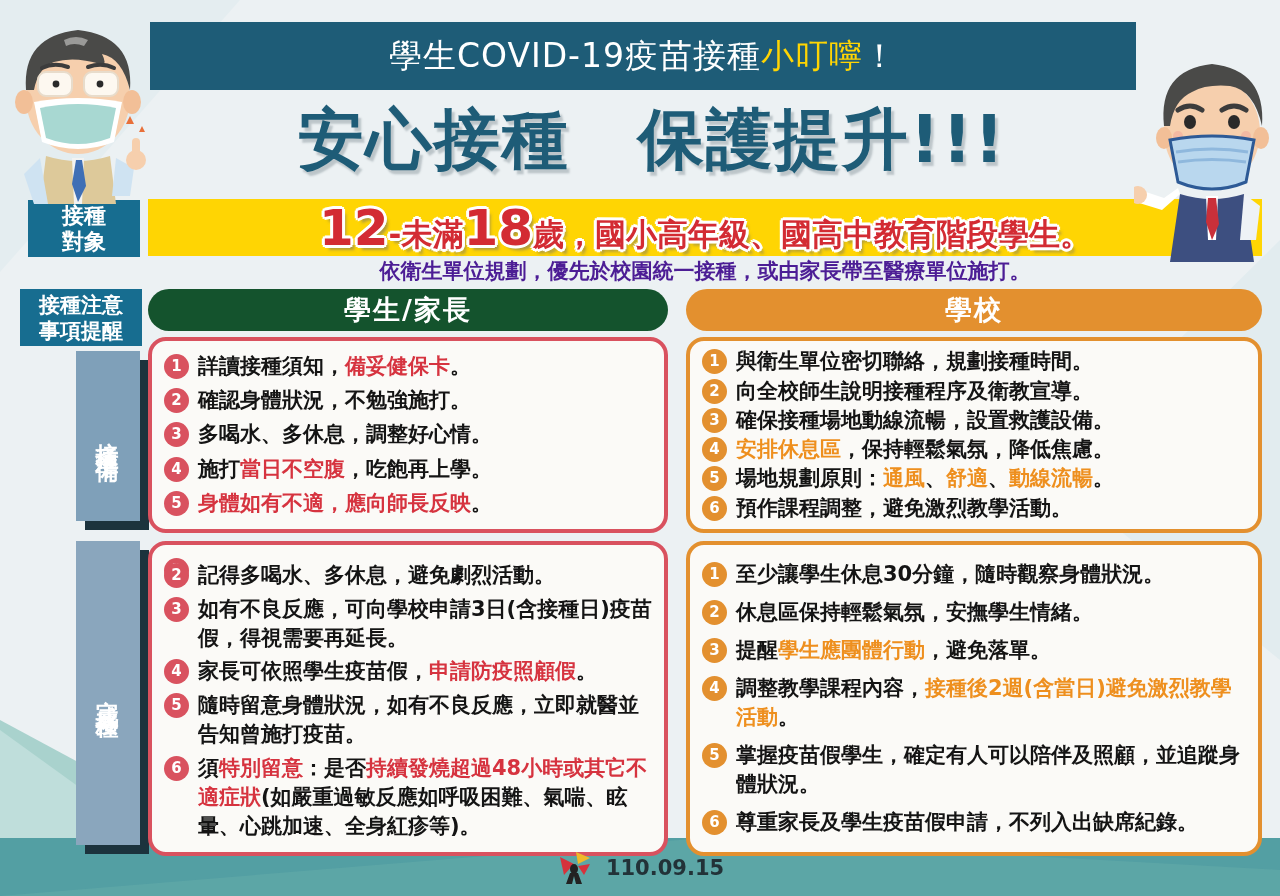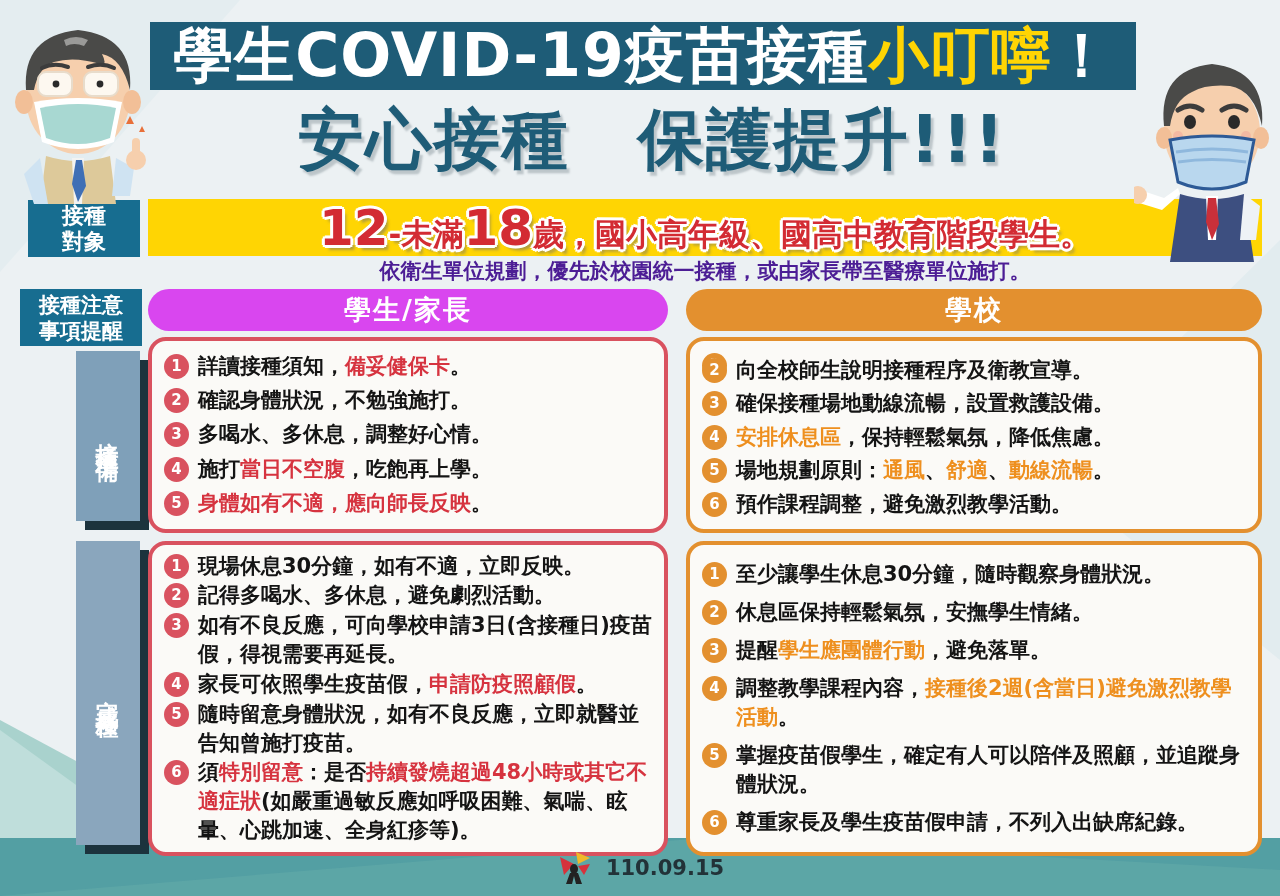--- a/index.html
+++ b/index.html
@@ -26,21 +26,21 @@
   .bg-wedge1{left:0;top:660px;width:260px;height:200px;background:#a9d2cd;
     clip-path:polygon(0 30%,100% 100%,0 100%);}
   .bg-wedge2{left:0;top:730px;width:180px;height:130px;background:#bfdedb;
     clip-path:polygon(0 0,100% 100%,0 100%);}
   .bg-band{left:0;top:838px;width:1280px;height:58px;background:var(--footer_band);}
   .bg-band-hl{left:0;top:838px;width:1280px;height:58px;background:#64abaa;
     clip-path:polygon(0 100%,55% 0,100% 55%,100% 100%);opacity:.55;}
   
   .title-banner{left:150px;top:22px;width:986px;height:68px;background:var(--banner_bg);
     display:flex;align-items:center;justify-content:center;z-index:2;}
-  .title-banner .t{font-size:60px;font-weight:700;color:#fff;letter-spacing:1px;white-space:nowrap;}
+  .title-banner .t{font-size:33px;font-weight:400;color:#fff;letter-spacing:1px;white-space:nowrap;}
   .title-banner .hl{color:var(--yellow);}
   .subtitle{left:152px;top:94px;width:1000px;height:92px;display:flex;align-items:center;
     justify-content:center;z-index:2;}
   .subtitle span{font-size:66px;font-weight:900;color:var(--banner_bg);letter-spacing:2px;
     white-space:nowrap;text-shadow:3px 4px 2px rgba(130,145,150,.45);}
   
   .char{z-index:5;}
   .char-left{left:4px;top:6px;}
   .char-right{left:1134px;top:40px;}
   
@@ -156,48 +156,48 @@
 </div>
 <div class="abs target-banner">
   <span id="target-banner-text"><span class="seg big">12</span><span class="seg">-未滿</span><span class="seg big">18</span><span class="seg">歲，國小高年級、國高中教育階段學生。</span></span>
 </div>
 <div class="abs target-caption">依衛生單位規劃，優先於校園統一接種，或由家長帶至醫療單位施打。</div>
 
 <div class="abs label-box label-notice">
   <span>接種注意</span>
   <span>事項提醒</span>
 </div>
-<div class="abs col-header left" style="background: #d946ef;">學生/家長</div>
+<div class="abs col-header left" style="background: #14532d;">學生/家長</div>
 <div class="abs col-header right" style="background: rgb(227, 144, 47);">學校</div>
 
 <div class="abs side-label side-prep">接種準備</div>
 <div class="abs side-label side-done">完成接種</div>
 
 <div class="abs vax-box p1l" style="border-color: rgb(217, 82, 95);">
     <ul>
       <li><span class="num" style="background: rgb(217, 82, 95);">1</span><span>詳讀接種須知，</span><span style="color: rgb(214, 51, 63);">備妥健保卡</span><span>。</span></li>
       <li><span class="num" style="background: rgb(217, 82, 95);">2</span><span>確認身體狀況，不勉強施打。</span></li>
       <li><span class="num" style="background: rgb(217, 82, 95);">3</span><span>多喝水、多休息，調整好心情。</span></li>
       <li><span class="num" style="background: rgb(217, 82, 95);">4</span><span>施打</span><span style="color: rgb(214, 51, 63);">當日不空腹</span><span>，吃飽再上學。</span></li>
       <li><span class="num" style="background: rgb(217, 82, 95);">5</span><span style="color: rgb(214, 51, 63);">身體如有不適，應向師長反映</span><span>。</span></li>
     </ul>
   </div>
 <div class="abs vax-box p1r" style="border-color: rgb(227, 144, 47);">
     <ul>
-      <li><span class="num" style="background: rgb(227, 144, 47);">1</span></li>
+      <li><span class="num" style="background: rgb(227, 144, 47);">1</span><span>與衛生單位密切聯絡，規劃接種時間。</span></li>
       <li><span class="num" style="background: rgb(227, 144, 47);">2</span><span>向全校師生說明接種程序及衛教宣導。</span></li>
       <li><span class="num" style="background: rgb(227, 144, 47);">3</span><span>確保接種場地動線流暢，設置救護設備。</span></li>
       <li><span class="num" style="background: rgb(227, 144, 47);">4</span><span style="color: rgb(238, 143, 30);">安排休息區</span><span>，保持輕鬆氣氛，降低焦慮。</span></li>
       <li><span class="num" style="background: rgb(227, 144, 47);">5</span><span>場地規劃原則：</span><span style="color: rgb(238, 143, 30);">通風</span><span>、</span><span style="color: rgb(238, 143, 30);">舒適</span><span>、</span><span style="color: rgb(238, 143, 30);">動線流暢</span><span>。</span></li>
       <li><span class="num" style="background: rgb(227, 144, 47);">6</span><span>預作課程調整，避免激烈教學活動。</span></li>
     </ul>
   </div>
 <div class="abs vax-box p2l" style="border-color: rgb(217, 82, 95);">
     <ul>
-      <li><span class="num" style="background: rgb(217, 82, 95);">1</span><span>現場休息30分鐘，如有不適，立即反映。</span></li>
+      <li><span class="num" style="background: rgb(217, 82, 95);">1</span></li>
       <li><span class="num" style="background: rgb(217, 82, 95);">2</span><span>記得多喝水、多休息，避免劇烈活動。</span></li>
       <li><span class="num" style="background: rgb(217, 82, 95);">3</span><span>如有不良反應，可向學校申請3日(含接種日)疫苗假，得視需要再延長。</span></li>
       <li><span class="num" style="background: rgb(217, 82, 95);">4</span><span>家長可依照學生疫苗假，</span><span style="color: rgb(214, 51, 63);">申請防疫照顧假</span><span>。</span></li>
       <li><span class="num" style="background: rgb(217, 82, 95);">5</span><span>隨時留意身體狀況，如有不良反應，立即就醫並告知曾施打疫苗。</span></li>
       <li><span class="num" style="background: rgb(217, 82, 95);">6</span><span>須</span><span style="color: rgb(214, 51, 63);">特別留意</span><span>：是否</span><span style="color: rgb(214, 51, 63);">持續發燒超過48小時或其它不適症狀</span><span>(如嚴重過敏反應如呼吸困難、氣喘、眩暈、心跳加速、全身紅疹等)。</span></li>
     </ul>
   </div>
 <div class="abs vax-box p2r" style="border-color: rgb(227, 144, 47);">
     <ul>
       <li><span class="num" style="background: rgb(227, 144, 47);">1</span><span>至少讓學生休息30分鐘，隨時觀察身體狀況。</span></li>

